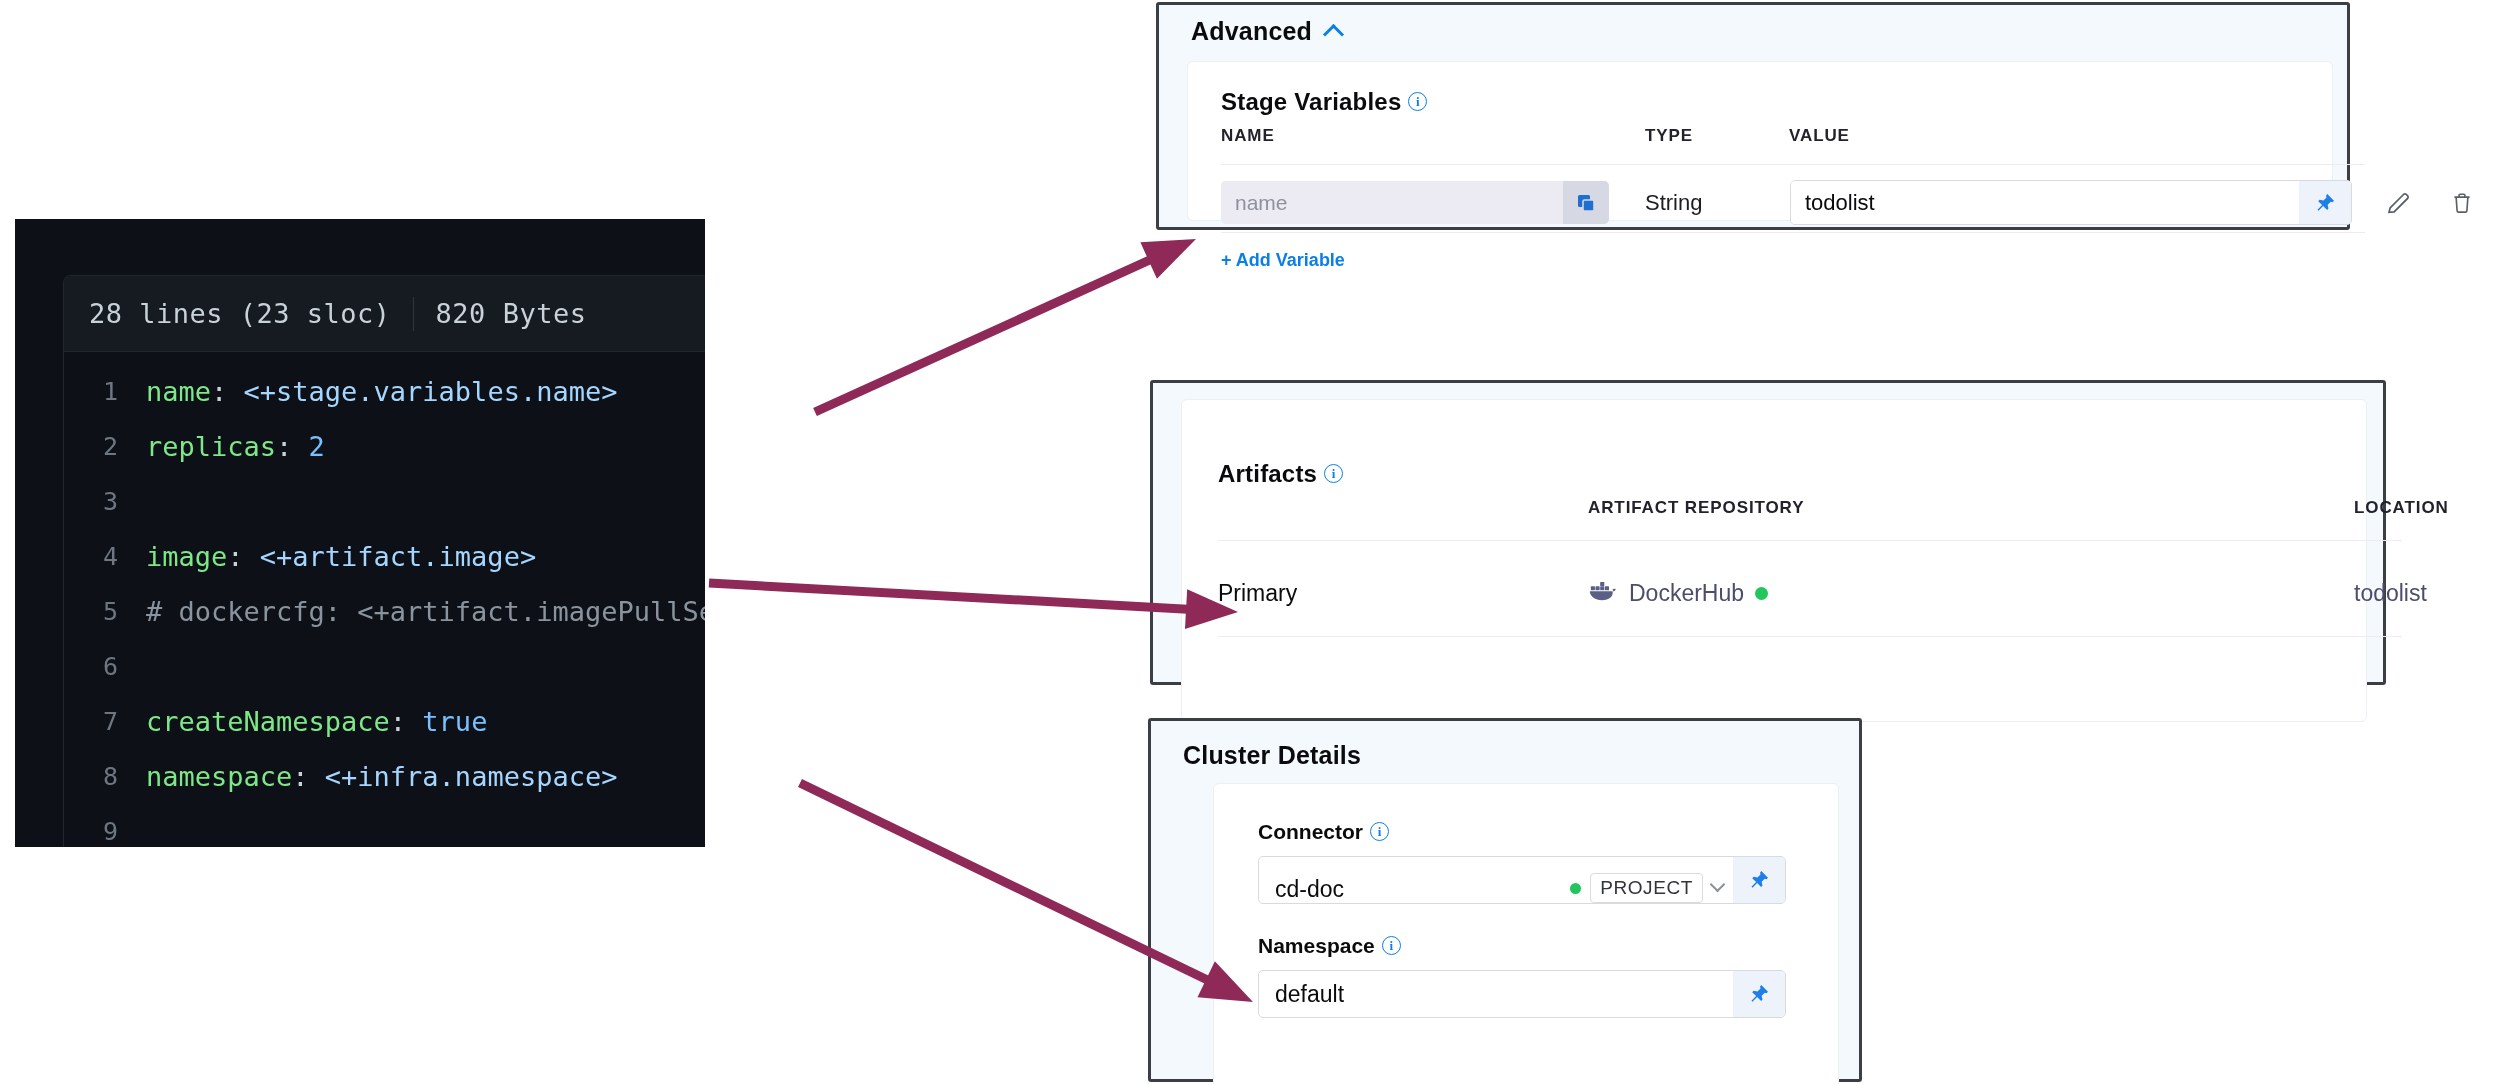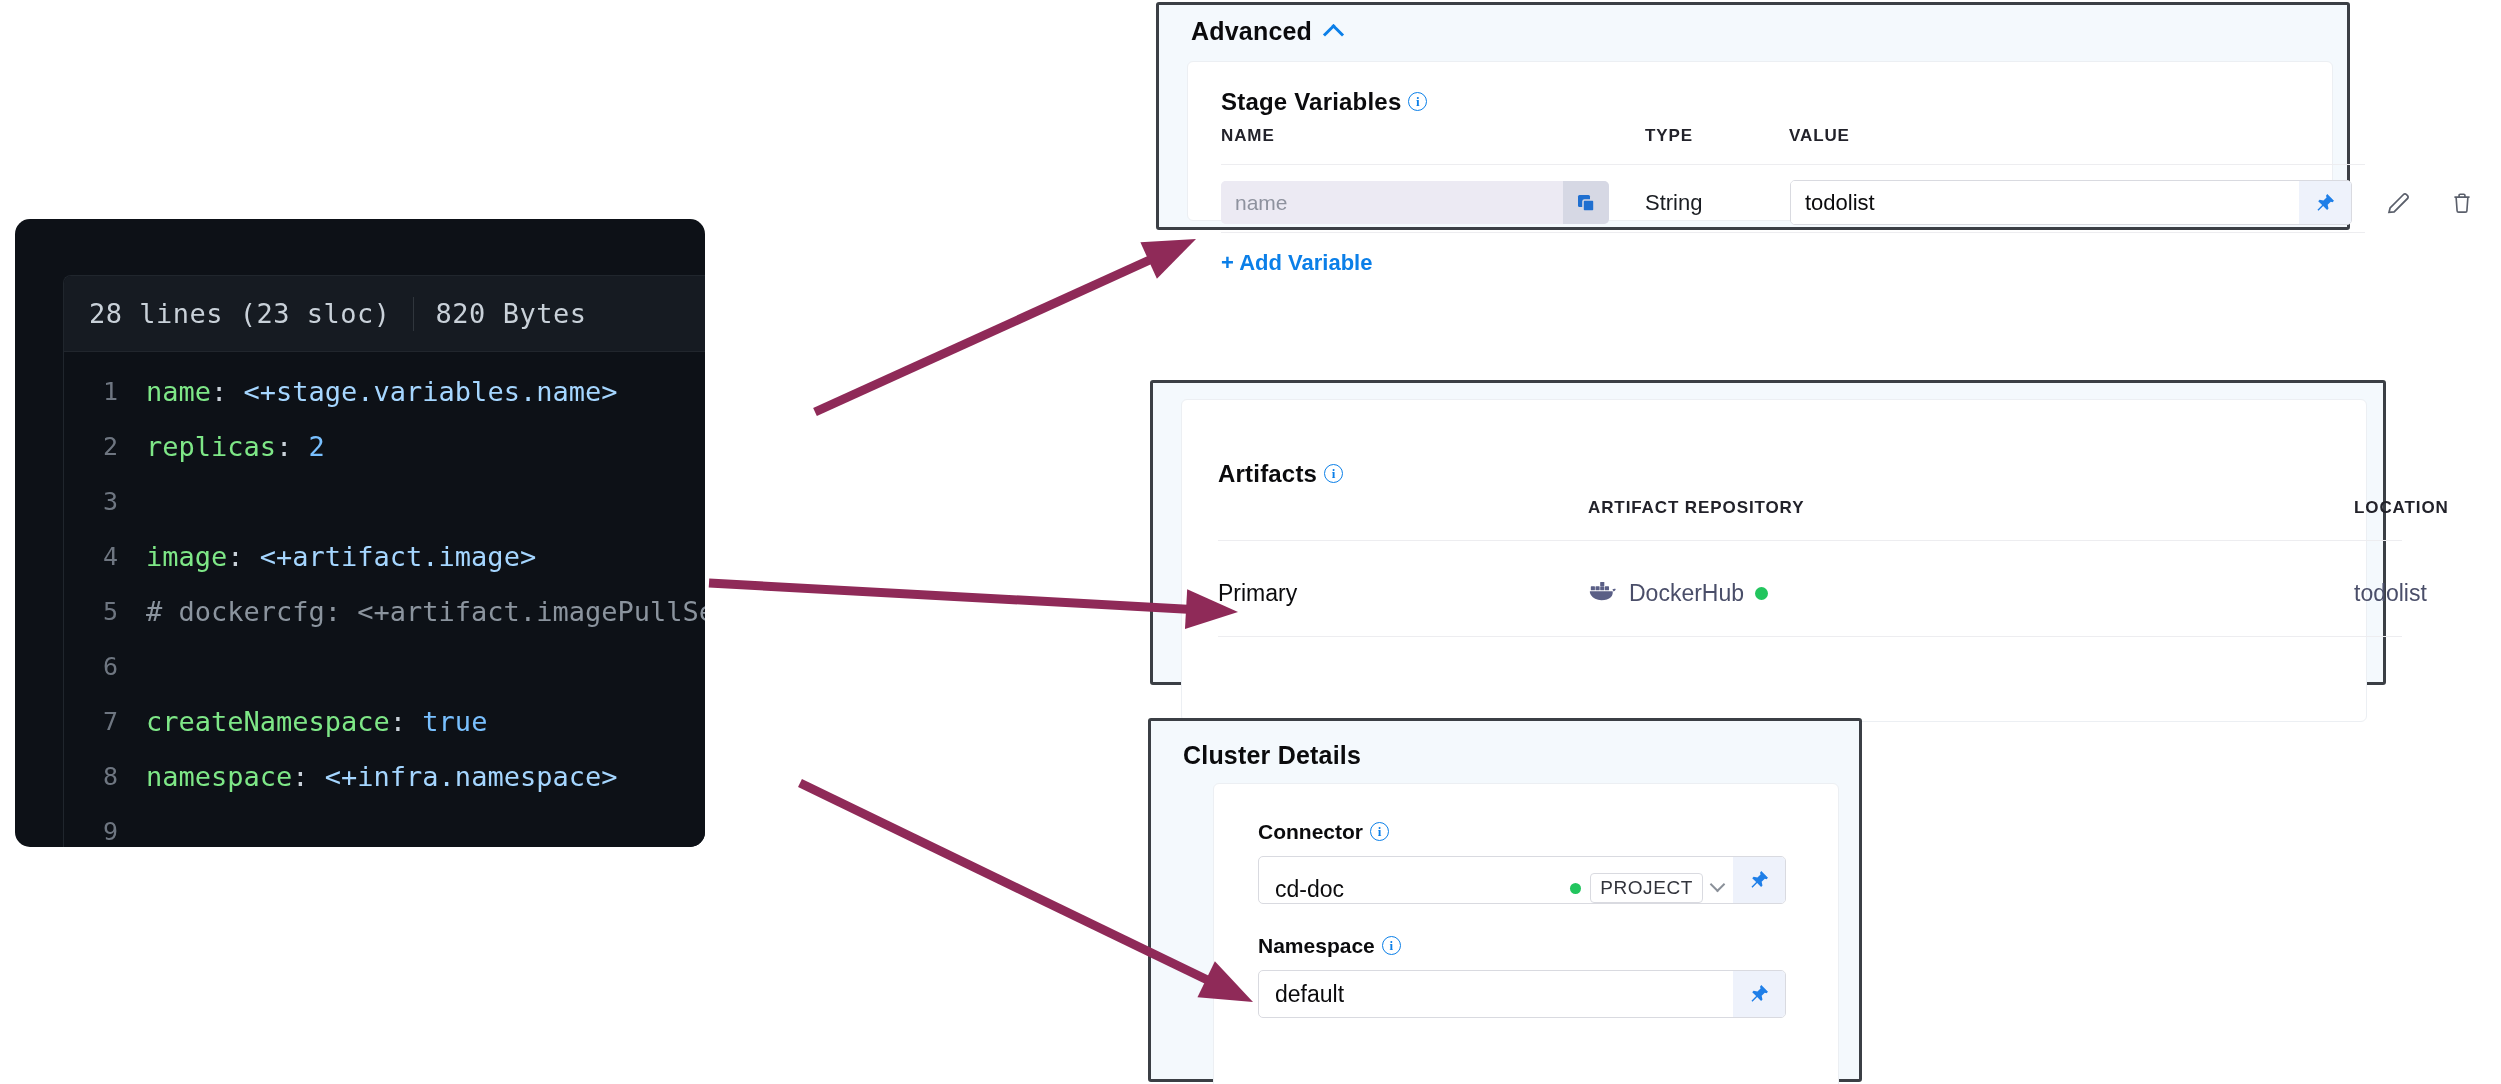--- a/index.html
+++ b/index.html
@@ -11,21 +11,20 @@
     position:relative;
     overflow:hidden;
   }
 
   
   #code-block{
     position:absolute; left:15px; top:219px;
     width:690px; height:628px;
     background:#0d1117;
     overflow:hidden;
-    border-radius:15px;
   }
   #code-inner{
     position:absolute; left:48px; top:56px; right:0; bottom:0;
     background:#0d1117;
     border:1px solid #20262d;
     border-right:none; border-bottom:none;
     border-radius:8px 0 0 0;
   }
   #code-header{
     height:76px;
@@ -166,21 +165,21 @@
     display:flex; align-items:center; justify-content:center; cursor:pointer;
   }
   .icon-btn{
     position:absolute; top:122px; width:38px; height:38px;
     display:flex; align-items:center; justify-content:center; cursor:pointer;
   }
   #edit-btn{ left:1192px; }
   #del-btn{ left:1255px; }
   #add-variable{
     position:absolute; left:33px; top:188px;
-    font-size:22px; font-weight:bold; color:#0b7fe8; cursor:pointer;
+    font-size:18px; font-weight:bold; color:#0b7fe8; cursor:pointer;
   }
 
   
   #panel-artifacts{ left:1150px; top:380px; width:1236px; height:305px; }
   #art-card{ position:absolute; left:28px; top:16px; right:16px; bottom:-40px; }
   #artifacts-title{ position:absolute; left:36px; top:40px;margin-top:20px; }
   .art-cols{ position:absolute; left:36px; top:98px; right:20px; height:24px; }
   .art-cols .c-repo{ position:absolute; left:370px; }
   .art-cols .c-loc{ position:absolute; left:1136px; }
   #art-rule-top{ position:absolute; left:36px; right:20px; top:140px; height:1px; background:#ededf0; }

